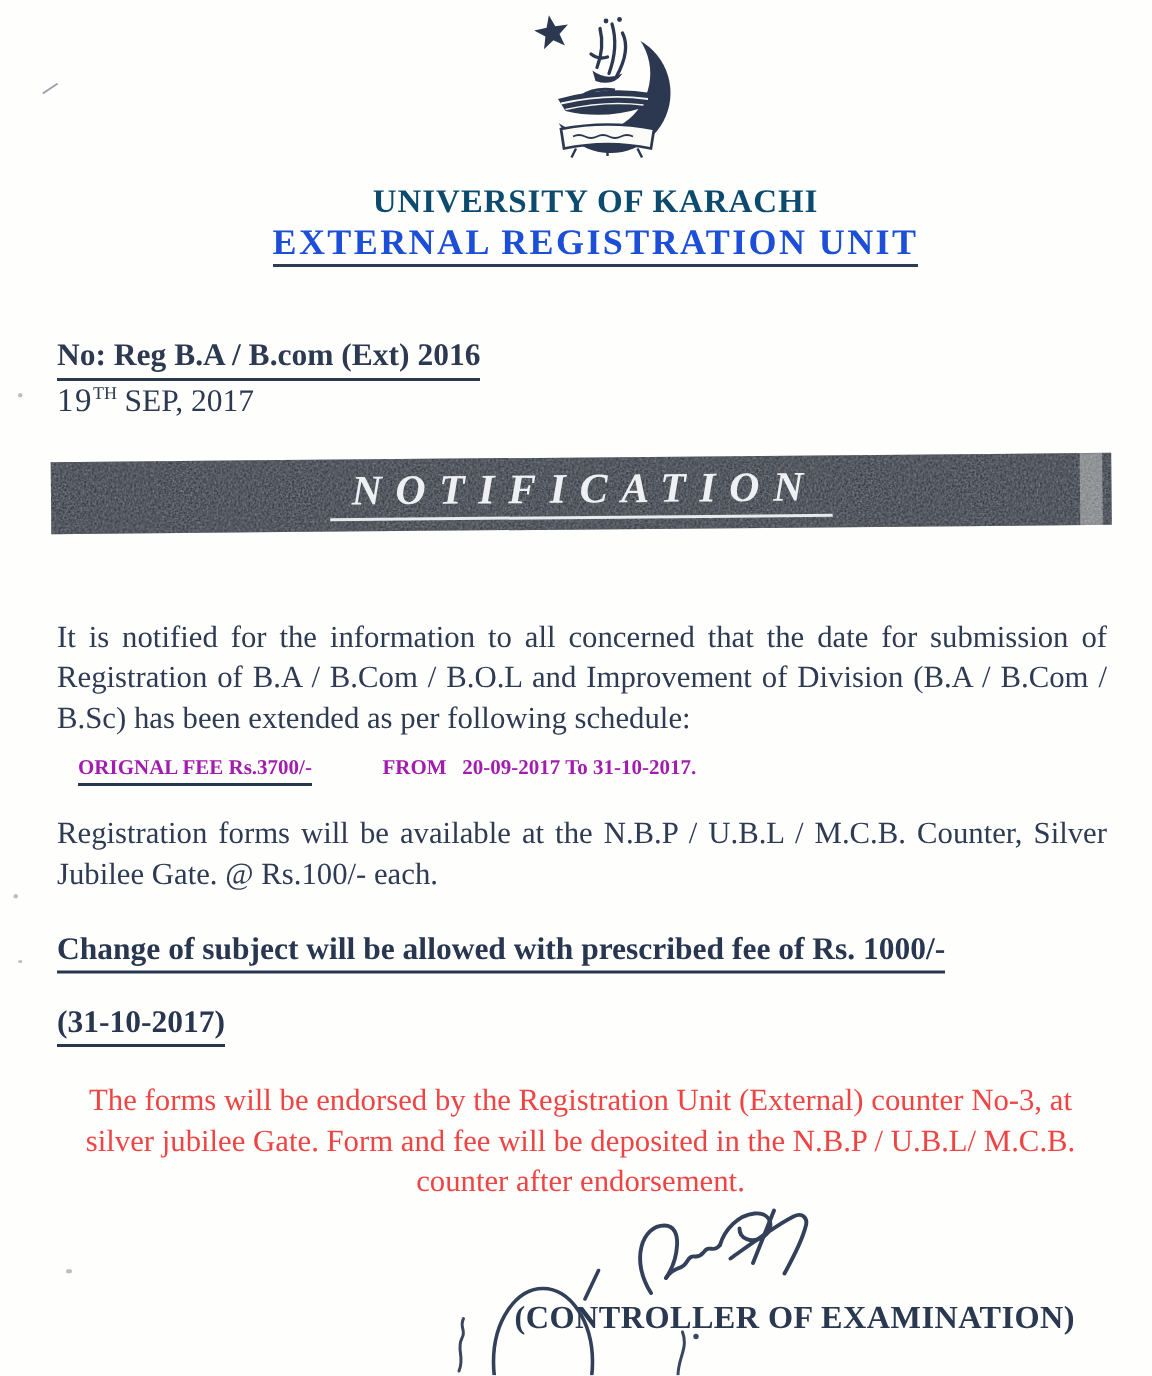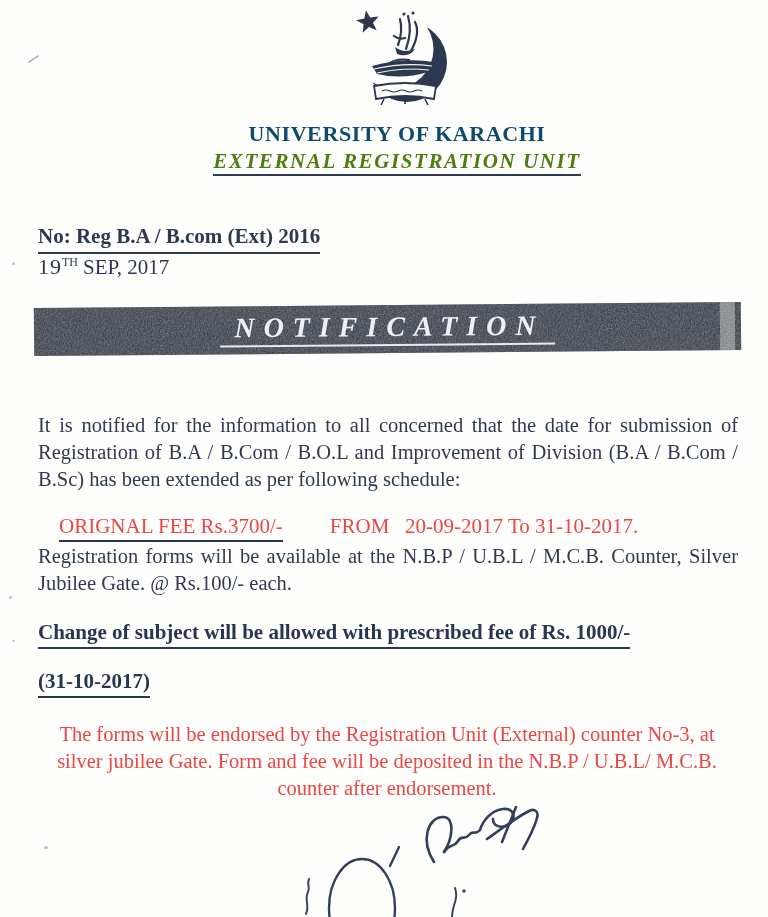--- a/index.html
+++ b/index.html
@@ -8,22 +8,22 @@
     background:#fefefd;
     font-family:"Liberation Serif", serif;
     color:#2e3b52;
   }
   
   .logo{position:absolute;left:344px;top:6px;width:112px;height:102px;}
   
   .hdr{position:absolute;left:0;top:121px;width:768px;text-align:center;padding-left:26px;box-sizing:border-box;}
   .hdr .uni{font-size:22px;font-weight:bold;letter-spacing:.6px;color:#0c4a6e;}
   .hdr .unit{
-    margin-top:2px;font-size:21px;font-style:italic;font-weight:600;letter-spacing:1.6px;
-    color:#4d7c0f;
+    margin-top:2px;font-size:24px;font-weight:600;letter-spacing:1.6px;
+    color:#1d4ed8;
   }
   .hdr .unit span{border-bottom:2px solid #2e3b55;padding-bottom:1px;}
   
   .refrow{position:absolute;left:38px;top:224px;width:702px;display:flex;justify-content:space-between;align-items:flex-start;flex-direction:column;}
   .refno{font-size:21px;font-weight:600;color:#2c3950;border-bottom:2.2px solid #2c3950;padding-bottom:3px;}
   .date{font-size:21px;color:#2c3950;white-space:nowrap;}
   .date .day{font-size:22px;letter-spacing:1px;}
   .date sup{font-size:12px;font-weight:400;}
   .date .rest{margin-left:5px;}
   
@@ -37,21 +37,21 @@
   .banner .txt{
     position:relative;z-index:2;font-style:italic;font-weight:bold;font-size:28px;
     letter-spacing:9px;color:#eef0f4;border-bottom:2.5px solid #e8eaee;
     padding:0 10px 3px 14px;line-height:1;
   }
   
   .para{position:absolute;left:38px;width:700px;font-size:20.5px;line-height:1.32;text-align:justify;color:#2e3b52;}
   .p1{top:412px;}
   .p2{top:543px;}
   .p3{top:721px;width:698px;text-align:center;color:#ef4444;}
-  .feerow{position:absolute;left:38px;top:489px;width:710px;font-weight:normal;font-size:21px;color:#ef4444;white-space:pre-wrap;}
+  .feerow{position:absolute;left:38px;top:489px;width:710px;font-weight:bold;font-size:14px;color:#a21caf;white-space:pre-wrap;}
   .feerow .lbl{border-bottom:2.6px solid #283650;padding-bottom:2px;}
   .feerow .frm{margin-left:47px;}
   .change{position:absolute;left:38px;top:620px;font-weight:bold;font-size:21px;color:#283650;}
   .change span{display:inline-block;border-bottom:2.6px solid #283650;padding-bottom:2px;}
   .change .l2{display:block;width:fit-content;margin-top:20px;}
   
   .controller{position:absolute;left:343px;top:866px;font-size:21.5px;font-weight:bold;letter-spacing:.3px;color:#2b3950;}
   .overlay{position:absolute;left:0;top:0;width:768px;height:917px;pointer-events:none;z-index:5;}
   
   .speck{position:absolute;background:#5a6270;border-radius:50%;opacity:.4;}
@@ -127,20 +127,21 @@
 
   <div class="para p2">Registration forms will be available at the N.B.P / U.B.L / M.C.B. Counter, Silver Jubilee Gate. @ Rs.100/- each.</div>
 
   <div class="change">
     <span class="l1">Change of subject will be allowed with prescribed fee of Rs. 1000/-</span>
     <span class="l2">(31-10-2017)</span>
   </div>
 
   <div class="para p3">The forms will be endorsed by the Registration Unit (External) counter No-3, at silver jubilee Gate. Form and fee will be deposited in the N.B.P / U.B.L/ M.C.B. counter after endorsement.</div>
 
+  <div class="controller">(CONTROLLER OF EXAMINATION)</div>
 
   <svg class="overlay" viewBox="0 0 768 917" xmlns="http://www.w3.org/2000/svg">
     <g stroke="#33405a" stroke-width="2.6" fill="none" stroke-linecap="round">
       <path d="M434,862 C420,840 428,817 443,817 C456,817 452,840 444,852"></path>
       <path d="M444,852 C450,843 454,848 458,841 C462,834 464,841 469,835 C473,829 475,836 480,830"></path>
       <path d="M480,830 C483,820 492,810 503,809 C515,808 517,820 508,825 C501,829 493,826 493,819"></path>
       <path d="M487,839 C501,829 517,817 529,811 C535,808 539,812 537,818 C535,826 529,838 523,849"></path>
       <path d="M516,807 L502,842"></path>
     </g>
     <g stroke="#33405a" stroke-width="2.4" fill="none" stroke-linecap="round">

